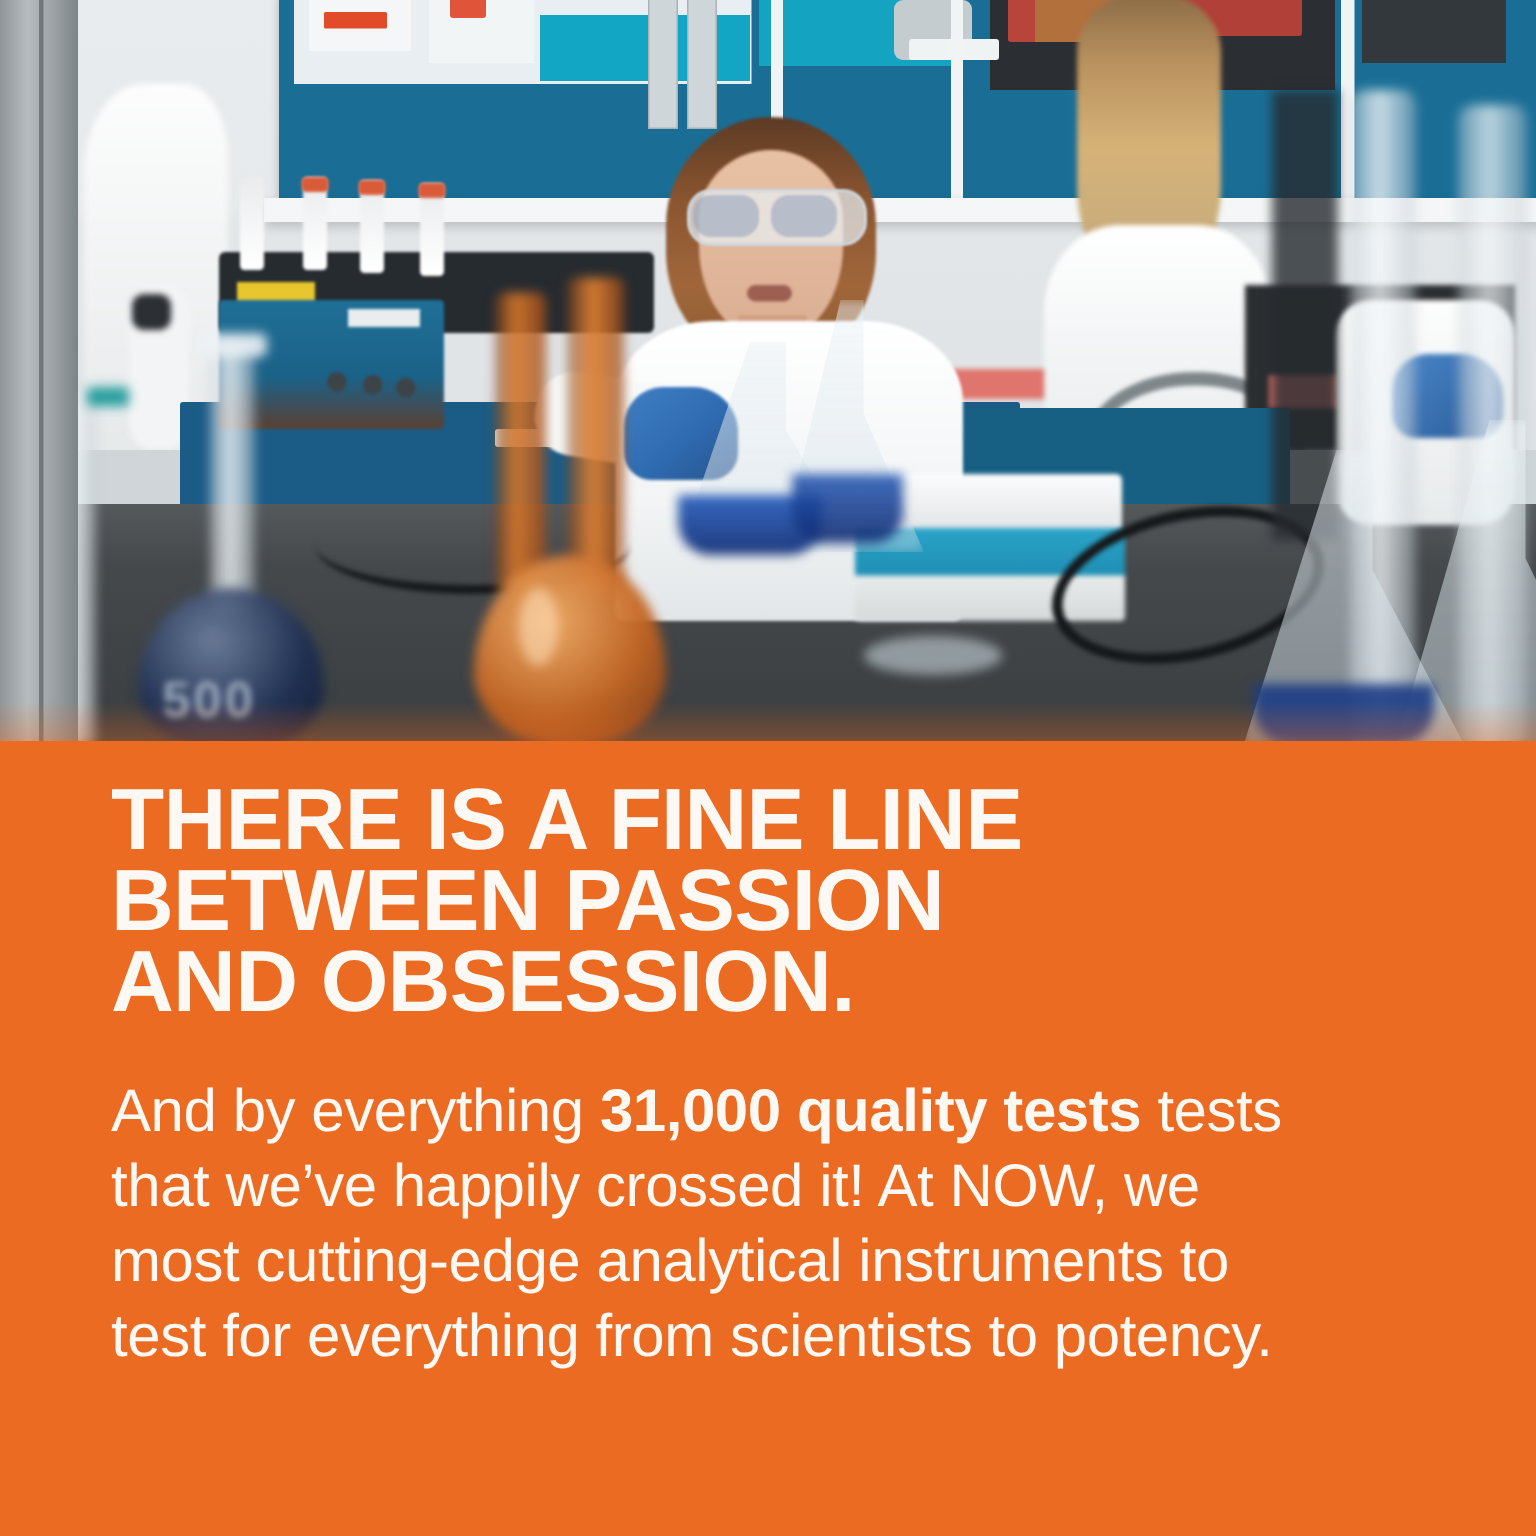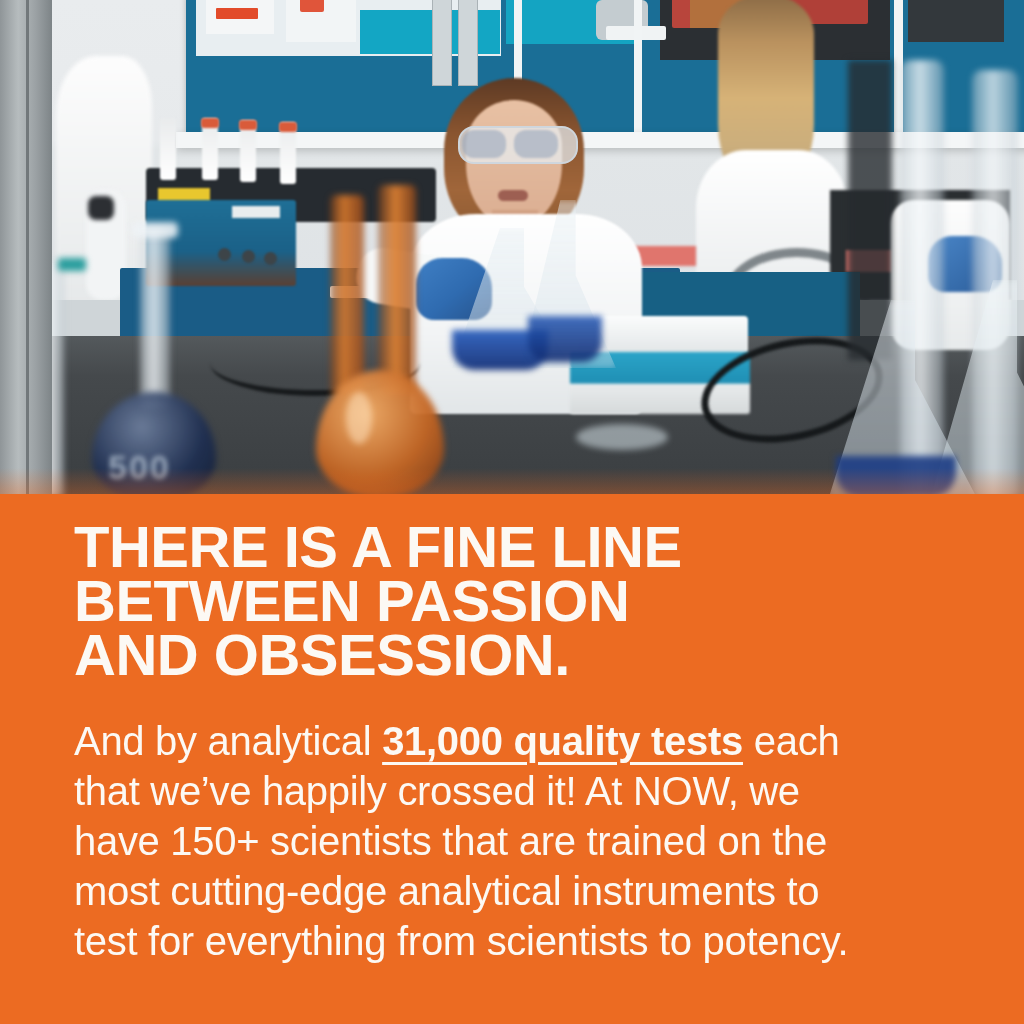--- a/index.html
+++ b/index.html
@@ -499,21 +499,20 @@
     color: #FCF9F4;
     font-family: "Liberation Sans", sans-serif;
     font-weight: 400;
     font-size: 40px;
     line-height: 50px;
     letter-spacing: -0.3px;
   }
   .body-copy .bl { display: block; white-space: nowrap; }
   .stat {
     font-weight: 700;
-    text-decoration: underline;
     text-underline-offset: 7px;
     text-decoration-thickness: 3px;
   }
 </style>
 </head>
 <body>
 
 <div class="poster">
 
   <div class="photo">
@@ -644,21 +643,20 @@
 
   <div class="panel">
 
     <h1 class="headline">
       <span class="hl-line">THERE IS A FINE LINE</span>
       <span class="hl-line">BETWEEN PASSION</span>
       <span class="hl-line">AND OBSESSION.</span>
     </h1>
 
     <p class="body-copy">
-      <span class="bl"><span>And by analytical </span><span class="stat">31,000 quality tests</span><span> each</span></span>
+      <span class="bl"><span>And by everything </span><span class="stat">31,000 quality tests</span><span> tests</span></span>
       <span class="bl">that we’ve happily crossed it! At NOW, we</span>
-      <span class="bl">have 150+ scientists that are trained on the</span>
       <span class="bl">most cutting-edge analytical instruments to</span>
       <span class="bl">test for everything from scientists to potency.</span>
     </p>
 
   </div>
 </div>
 
 </body></html>

